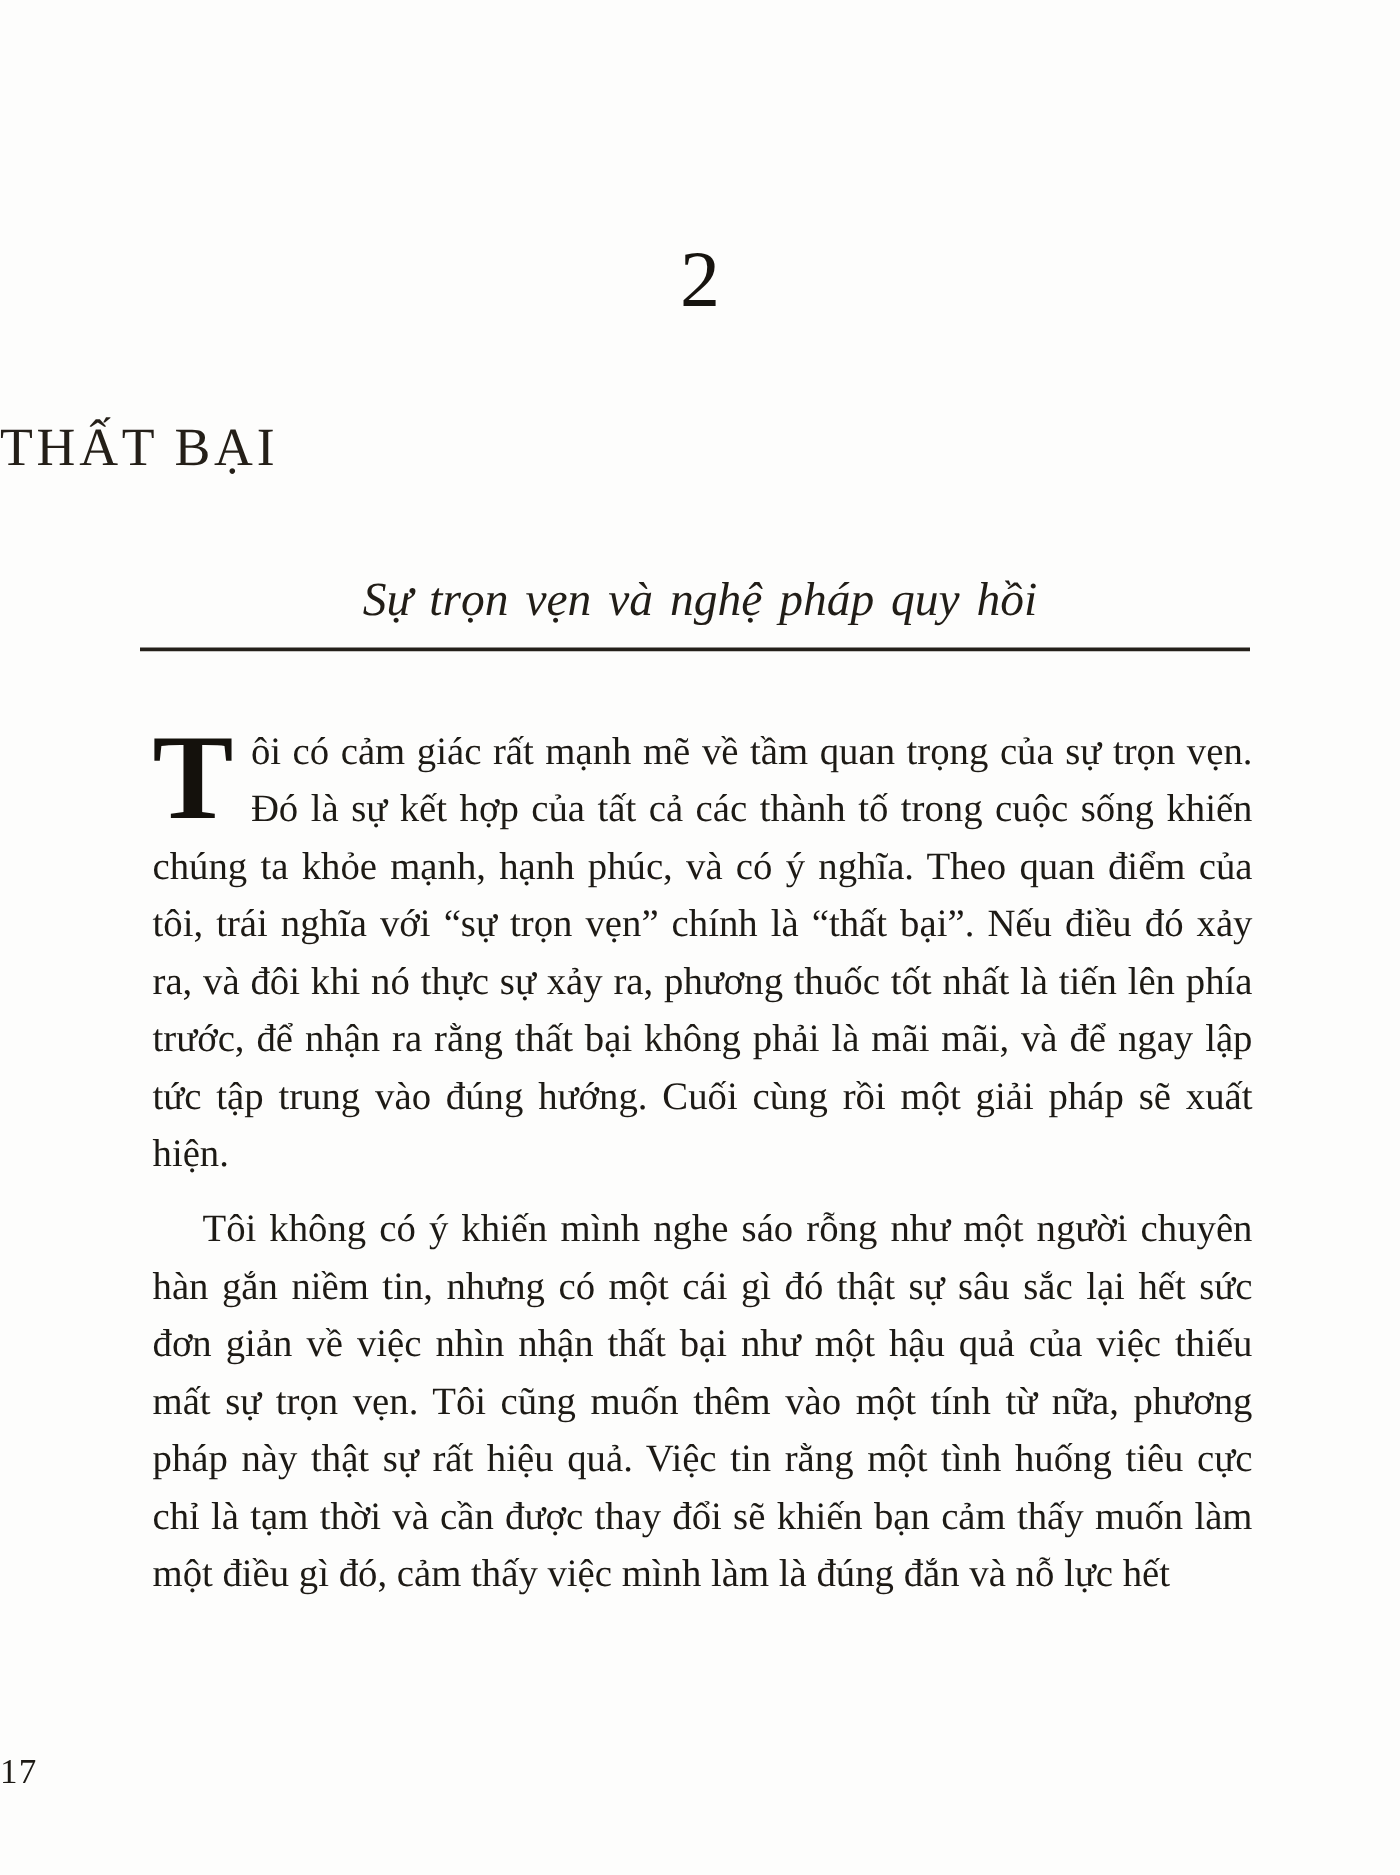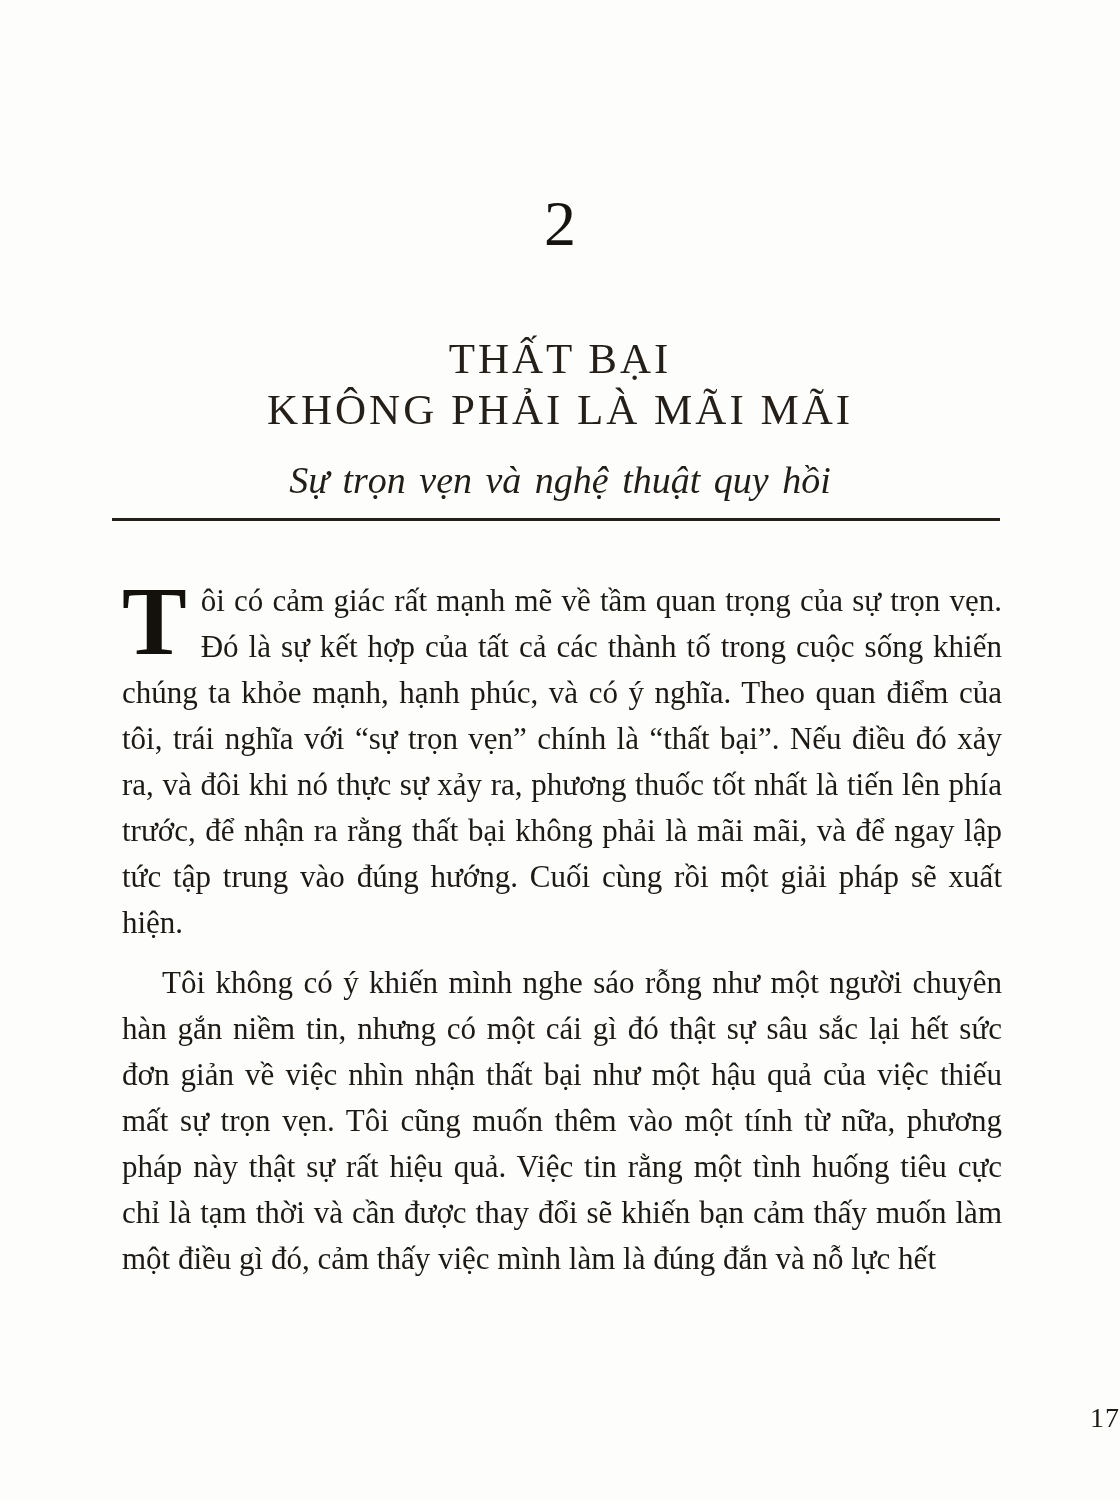--- a/index.html
+++ b/index.html
@@ -25,21 +25,20 @@
     font-size: 64px;
     line-height: 64px;
     color: #17140f;
   }
 
   .chapter-title {
     position: absolute;
     top: 333px;
     left: 0;
     width: 100%;
-    text-align: center;
     font-weight: normal;
   }
   .chapter-title .title-line {
     display: block;
     font-size: 43px;
     line-height: 51px;
     letter-spacing: 3px;
     color: #241f18;
   }
 
@@ -92,39 +91,38 @@
     margin-top: 14px;
   }
 
   .italic { }
 
   .page-number {
     position: absolute;
     top: 1402px;
     left: 0;
     width: 100%;
-    text-align: right;
+    text-align: left;
     font-size: 28px;
     letter-spacing: 1px;
     color: #1d1a15;
   }
 </style>
 </head>
 <body>
 
 <div class="page">
 
   <div class="chapter-number">2</div>
 
   <h1 class="chapter-title">
     <span class="title-line">THẤT BẠI</span>
-    <span class="title-line">KHÔNG PHẢI LÀ MÃI MÃI</span>
   </h1>
 
-  <div class="subtitle">Sự trọn vẹn và nghệ thuật quy hồi</div>
+  <div class="subtitle">Sự trọn vẹn và nghệ pháp quy hồi</div>
 
   <div class="rule"></div>
 
   <div class="body-text">
     <p class="para">
       <span class="drop-cap">T</span><span>ôi có cảm giác rất mạnh mẽ về tầm quan trọng của sự trọn vẹn. Đó là sự kết hợp của tất cả các thành tố trong cuộc sống khiến chúng ta khỏe mạnh, hạnh phúc, và có ý nghĩa. Theo quan điểm của tôi, trái nghĩa với “sự trọn vẹn” chính là “thất bại”. Nếu điều đó xảy ra, và đôi khi nó thực sự xảy ra, phương thuốc tốt nhất là tiến lên phía trước, để nhận ra rằng thất bại không phải là </span><span class="italic">mãi mãi</span><span>, và để ngay lập tức tập trung vào đúng hướng. Cuối cùng rồi một giải pháp sẽ xuất hiện.</span>
     </p>
     <p class="para para-indent">Tôi không có ý khiến mình nghe sáo rỗng như một người chuyên hàn gắn niềm tin, nhưng có một cái gì đó thật sự sâu sắc lại hết sức đơn giản về việc nhìn nhận thất bại như một hậu quả của việc thiếu mất sự trọn vẹn. Tôi cũng muốn thêm vào một tính từ nữa, phương pháp này thật sự rất hiệu quả. Việc tin rằng một tình huống tiêu cực chỉ là tạm thời và cần được thay đổi sẽ khiến bạn cảm thấy muốn làm một điều gì đó, cảm thấy việc mình làm là đúng đắn và nỗ lực hết</p>
   </div>
 

